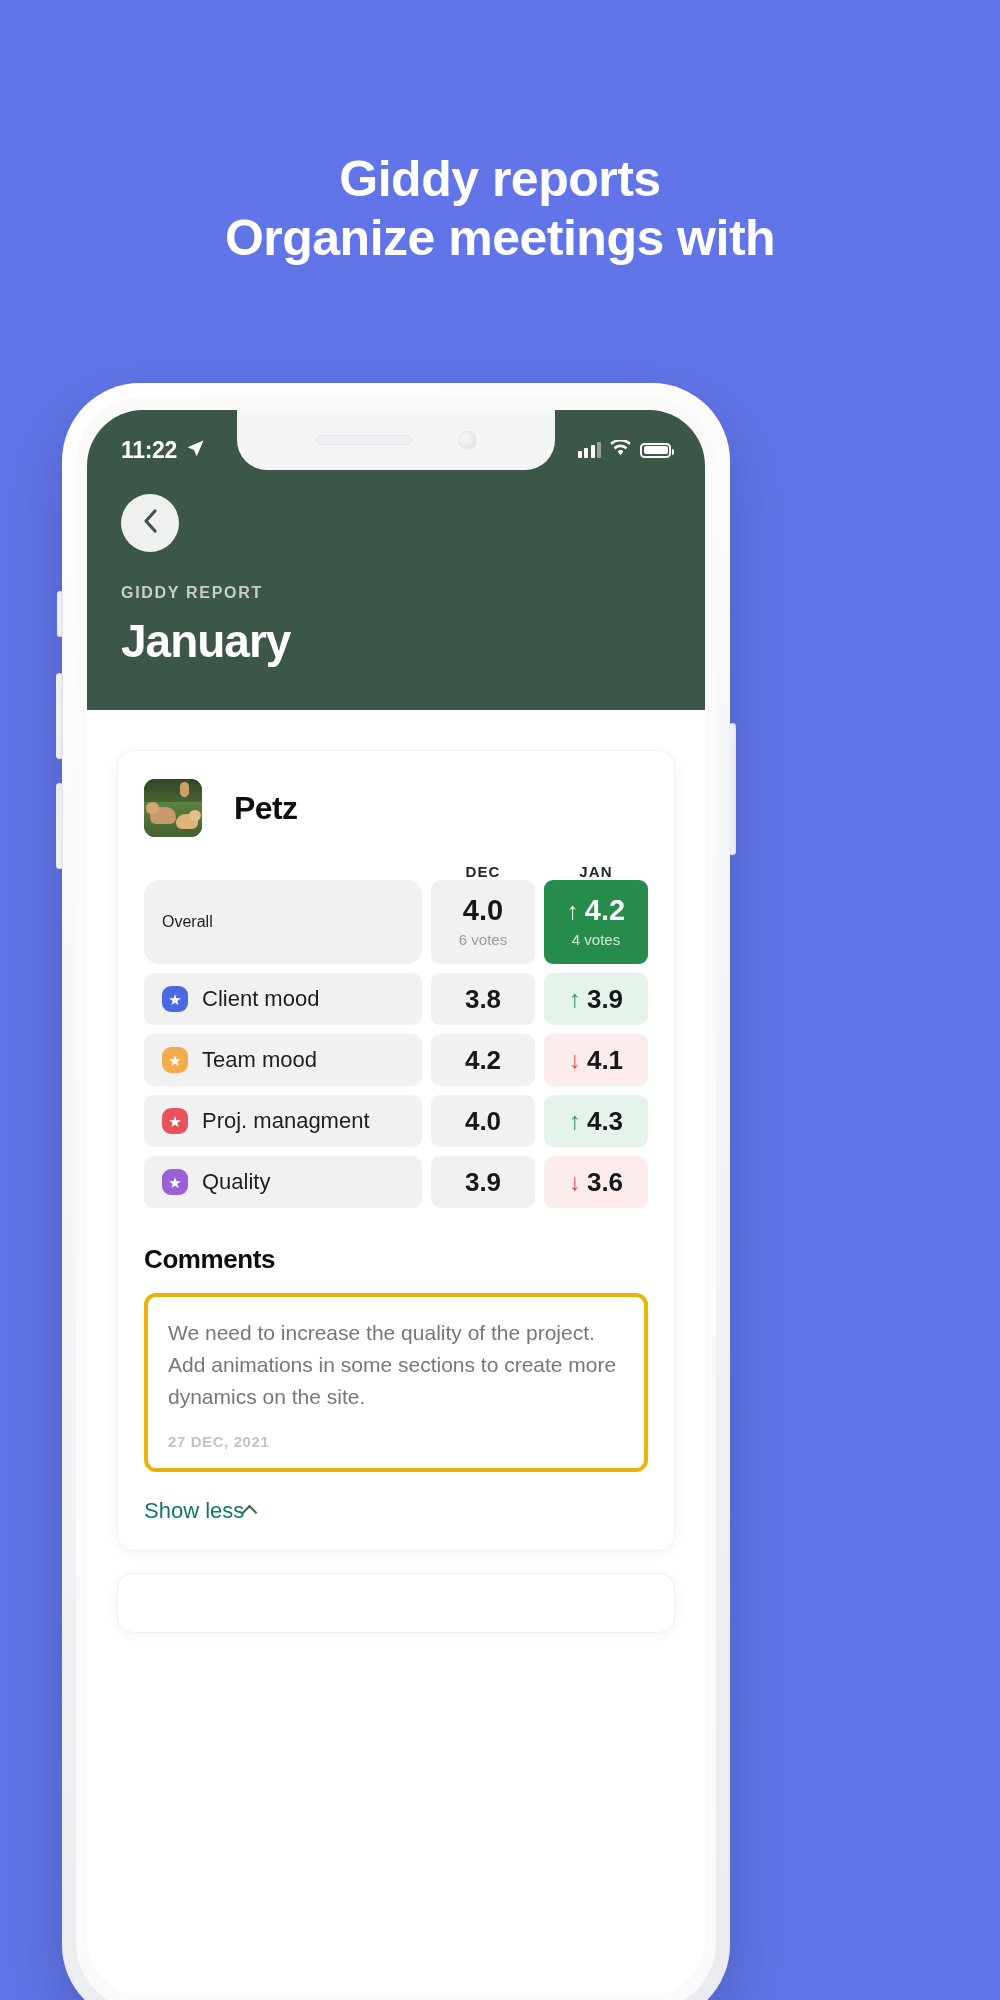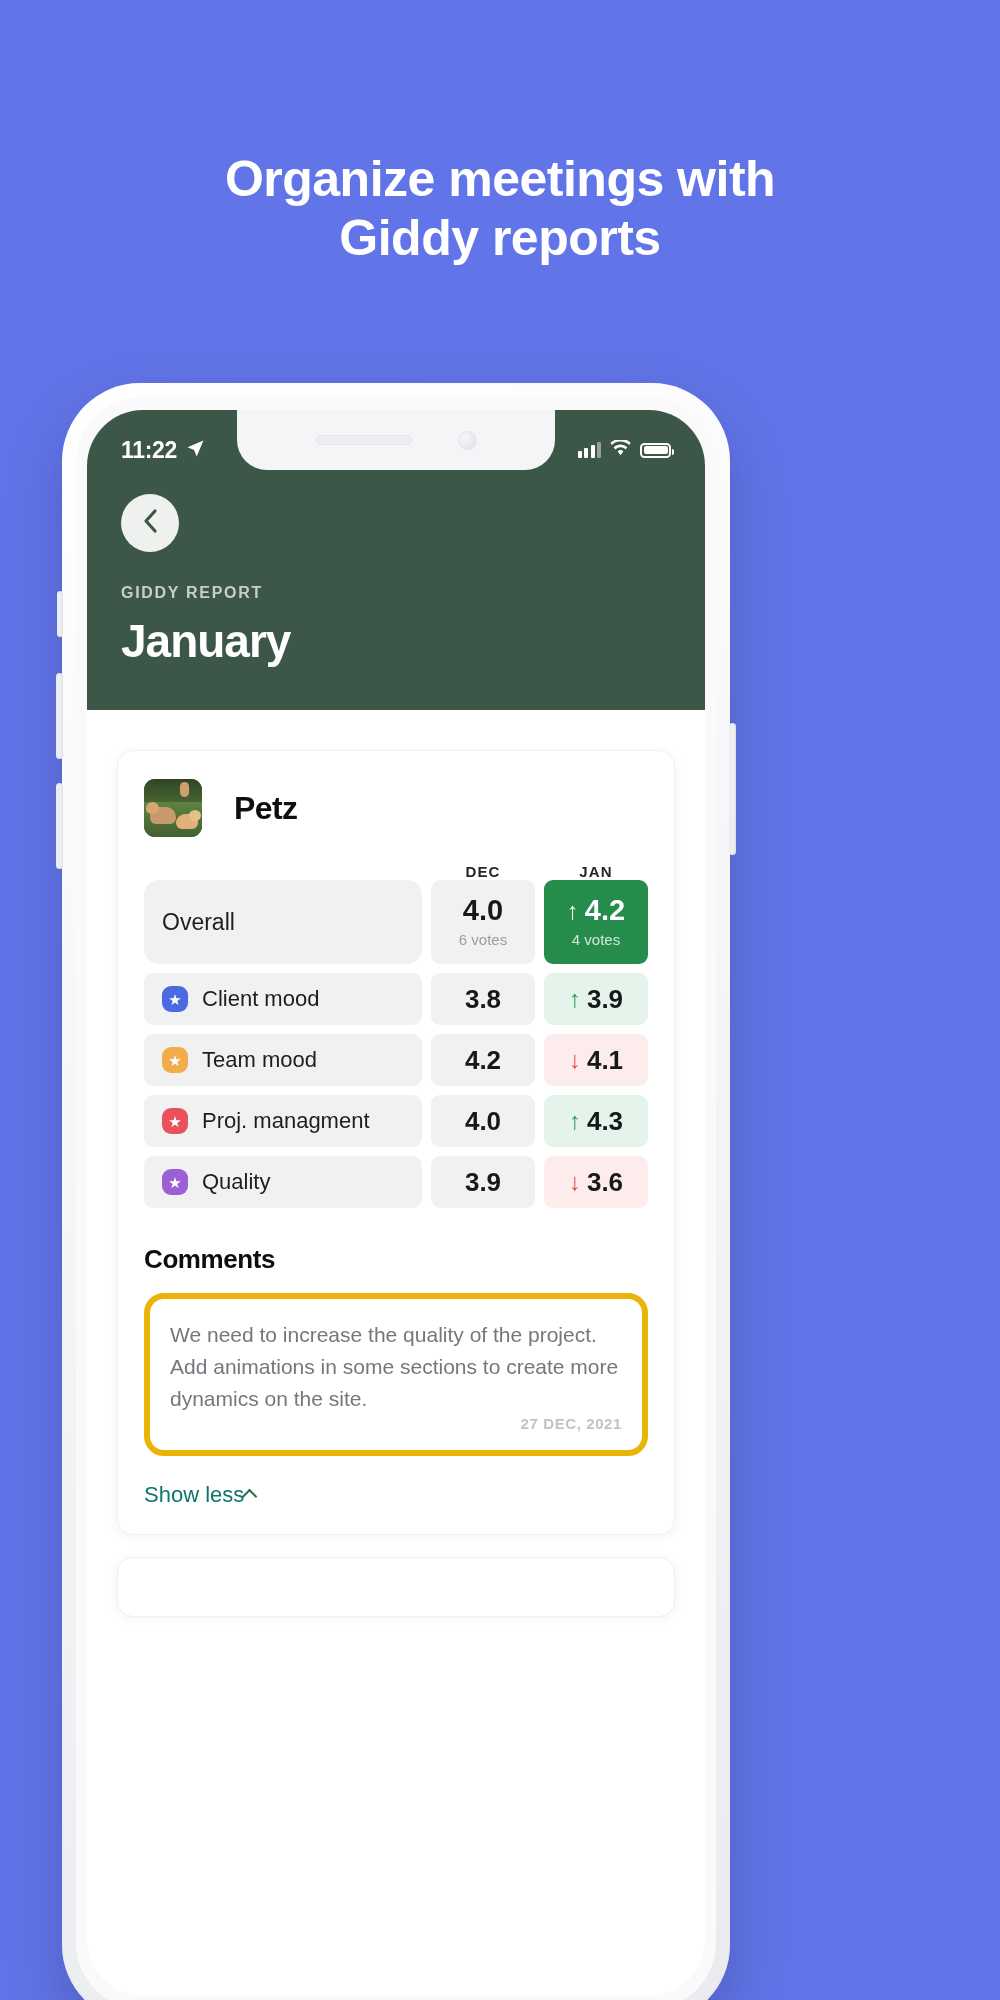--- a/index.html
+++ b/index.html
@@ -169,21 +169,21 @@
     width: 104px; margin-left: 9px; text-align: center;
     font-size: 15px; font-weight: 700; color: #23252a; letter-spacing: 1.1px;
   }
   .row { display: flex; align-items: stretch; margin-bottom: 9px; }
   .row-label {
     flex: 1 1 auto; background: #f1f1f2; border-radius: 9px;
     display: flex; align-items: center; gap: 14px;
     padding: 0 18px; min-height: 52px;
     font-size: 22px; color: #1d1e22;
   }
-  .row.overall .row-label { min-height: 84px; font-size: 23px; border-radius: 15px; }
+  .row.overall .row-label { min-height: 84px; font-size: 16px; border-radius: 15px; }
   .dot {
     width: 26px; height: 26px; border-radius: 9px; flex: none;
     display: flex; align-items: center; justify-content: center;
     color: #fff; font-size: 15px; line-height: 1;
   }
   .cell {
     width: 104px; margin-left: 9px; border-radius: 9px;
     background: #f1f1f2;
     display: flex; flex-direction: column;
     align-items: center; justify-content: center;
@@ -205,27 +205,27 @@
   .arrow.up   { color: #2e9456; }
   .arrow.down { color: #e24b4b; }
   .cell.primary .arrow { color: #ffffff; }
 
   
   .comments-title {
     margin-top: 36px; font-size: 26px; font-weight: 700; color: #0e0e10;
     letter-spacing: -.4px;
   }
   .comment-box {
-    margin-top: 18px; border: 6px solid #eab308; border-radius: 20px;
+    margin-top: 18px; border: 4px solid #eab308; border-radius: 12px;
     padding: 20px 20px 18px 20px;
   }
   .comment-text { font-size: 21px; line-height: 1.52; color: #76777d; }
   .comment-date {
-    font-size: 15px; letter-spacing: .6px;
-    color: #c2c3c8; font-weight: 600; text-align: right;
+    margin-top: 20px; font-size: 15px; letter-spacing: .6px;
+    color: #c2c3c8; font-weight: 600;
   }
   .show-less {
     margin-top: 26px; text-align: center; color: #0f766e;
     font-size: 22px; cursor: pointer;
     display: flex; align-items: center; justify-content: flex-start; gap: 0;
   }
   .chev-up {
     display:inline-block; width:11px; height:11px;
     border-left:2.6px solid #2f6a45; border-top:2.6px solid #2f6a45;
     transform: rotate(45deg); margin-top:4px;
@@ -233,22 +233,22 @@
   .card-next {
     margin-top: 22px; background:#fff; border:1px solid #f0f0f1;
     border-radius:16px; height: 60px;
     box-shadow: 0 2px 12px rgba(20,20,40,0.05);
   }
 </style>
 </head>
 <body>
 
 <div class="promo">
+  <span class="line">Giddy reports</span>
   <span class="line">Organize meetings with</span>
-  <span class="line">Giddy reports</span>
 </div>
 
 <div class="device">
   <div class="btn-side btn-silent"></div>
   <div class="btn-side btn-volup"></div>
   <div class="btn-side btn-voldn"></div>
   <div class="btn-side btn-power"></div>
 
   <div class="device-inner">
     <div class="screen">

